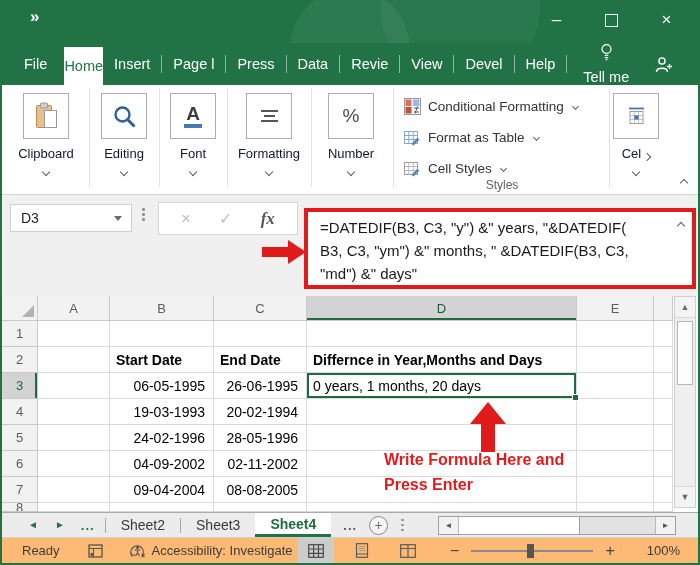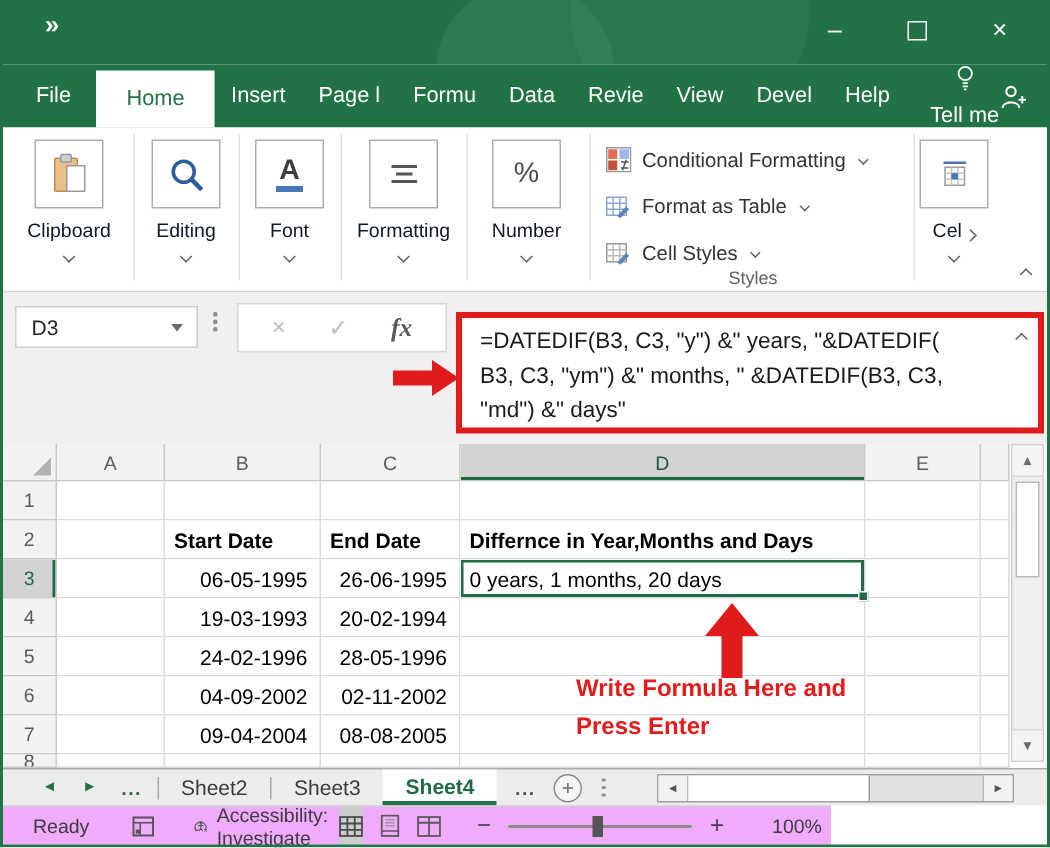--- a/index.html
+++ b/index.html
@@ -14,21 +14,21 @@
     background-image:radial-gradient(circle 60px at 350px 48px,rgba(255,255,255,.05) 0 59px,transparent 60px),
                      radial-gradient(circle 80px at 460px 8px,rgba(255,255,255,.04) 0 79px,transparent 80px);}
   .qat{position:absolute;left:30px;top:7px;color:#fff;font-size:17px;font-weight:bold;letter-spacing:-2px;}
   .wctrls{position:absolute;right:6px;top:4px;display:flex;}
   .wbtn{width:55px;height:32px;display:flex;align-items:center;justify-content:center;color:#fff;font-size:17px;}
   .maxbox{display:inline-block;width:11px;height:11px;border:1.6px solid #fff;}
   
   .tabsrow{position:absolute;left:0;top:43px;width:700px;height:42px;background:#217346;display:flex;align-items:stretch;color:#fff;font-size:14.5px;}
   .rtab{display:flex;align-items:center;padding:0 11px;white-space:nowrap;}
   .rtab.file{padding:0 17px;margin-left:7px;}
-  .rtab.active{background:#fff;color:#217346;align-self:flex-end;height:38px;padding:0 20px;}
+  .rtab.active{background:#fff;color:#217346;align-self:flex-end;height:38px;padding:0 0;}
   .tsep{width:1px;height:18px;background:rgba(255,255,255,.5);align-self:center;}
   .tellme{display:flex;align-items:center;gap:8px;margin-left:16px;white-space:nowrap;flex-direction:column;}
   .share{display:flex;align-items:center;gap:7px;margin-left:auto;margin-right:26px;white-space:nowrap;}
   
   .ribbon{position:absolute;left:2px;top:85px;width:696px;height:110px;background:#fff;border-bottom:1px solid #d4d4d4;box-sizing:border-box;}
   .rgroup{position:absolute;top:8px;text-align:center;}
   .rbtn{width:46px;height:46px;margin:0 auto;background:#fff;border:1px solid #acacac;display:flex;align-items:center;justify-content:center;box-sizing:border-box;}
   .rlabel{margin-top:7px;font-size:13px;color:#0f172a;}
   .chev{display:inline-block;width:5px;height:5px;border-right:1.4px solid #5f5f5f;border-bottom:1.4px solid #5f5f5f;}
   .chev.down{transform:rotate(45deg);}
@@ -90,21 +90,21 @@
   .stab.active{background:#fff;color:#1f6b42;font-weight:bold;border-bottom:3px solid #217346;box-sizing:border-box;}
   .addbtn{width:19px;height:19px;border:1px solid #8a8a8a;border-radius:50%;display:flex;align-items:center;justify-content:center;color:#6d6d6d;font-size:14px;margin-left:12px;background:#f6f6f6;box-sizing:border-box;line-height:1;}
   .vdots2{display:flex;flex-direction:column;gap:2.5px;margin-left:13px;}
   .vdots2 i{width:2.5px;height:2.5px;border-radius:50%;background:#8f8f8f;}
   .hscroll{margin-left:auto;margin-right:22px;width:238px;height:19px;border:1px solid #9f9f9f;background:#e2e2e2;display:flex;box-sizing:border-box;}
   .hs-btn{width:19px;display:flex;align-items:center;justify-content:center;font-size:8px;color:#555;background:#f2f2f2;}
   .hs-btn.l{border-right:1px solid #b9b9b9;}
   .hs-btn.r{margin-left:auto;border-left:1px solid #b9b9b9;}
   .hs-thumb{width:120px;background:#fff;border-right:1px solid #9f9f9f;}
   
-  .statusbar{position:absolute;left:2px;top:537px;width:552px;height:26px;background:#f0abfc;border-top:1px solid #cfcfcf;display:flex;align-items:center;box-sizing:border-box;font-size:13px;color:#3c3c3c;}
+  .statusbar{position:absolute;left:2px;top:537px;width:696px;height:26px;background:#fdba74;border-top:1px solid #cfcfcf;display:flex;align-items:center;box-sizing:border-box;font-size:13px;color:#3c3c3c;}
   .sb-ready{margin-left:20px;}
   .sb-macro{margin-left:28px;display:flex;align-items:center;}
   .sb-acc{margin-left:26px;display:flex;align-items:center;gap:6px;}
   .viewbtn{width:36px;height:25px;display:flex;align-items:center;justify-content:center;}
   .viewbtn.first{margin-left:auto;}
   .viewbtn.active{background:#cccccc;}
   .viewbtn.gap{margin-left:10px;}
   .zoomctl{display:flex;align-items:center;margin-left:20px;}
   .zoomsign{font-size:16px;color:#444;padding:0 4px;}
   .ztrack{width:122px;height:2px;background:#8a8a8a;margin:0 8px;position:relative;}
@@ -127,21 +127,21 @@
     </div>
   </div>
 
   <div class="tabsrow">
     <span class="rtab file">File</span>
     <span class="rtab active">Home</span>
     <span class="rtab">Insert</span>
       <i class="tsep"></i>
     <span class="rtab">Page l</span>
       <i class="tsep"></i>
-    <span class="rtab">Formu</span>
+    <span class="rtab">Press</span>
       <i class="tsep"></i>
     <span class="rtab">Data</span>
       <i class="tsep"></i>
     <span class="rtab">Revie</span>
       <i class="tsep"></i>
     <span class="rtab">View</span>
       <i class="tsep"></i>
     <span class="rtab">Devel</span>
       <i class="tsep"></i>
     <span class="rtab">Help</span>

